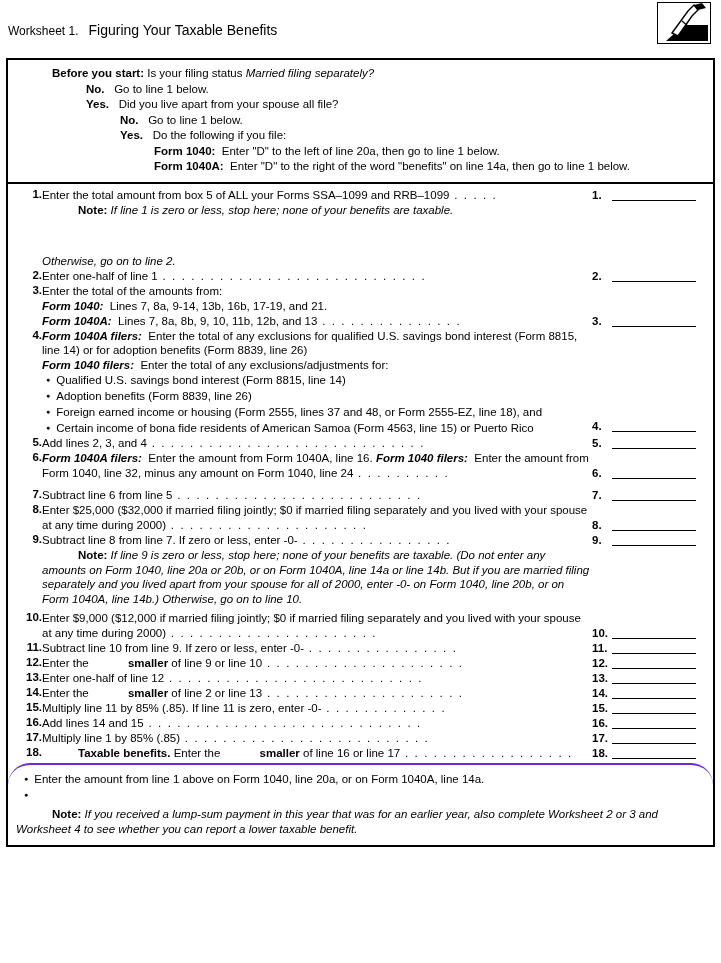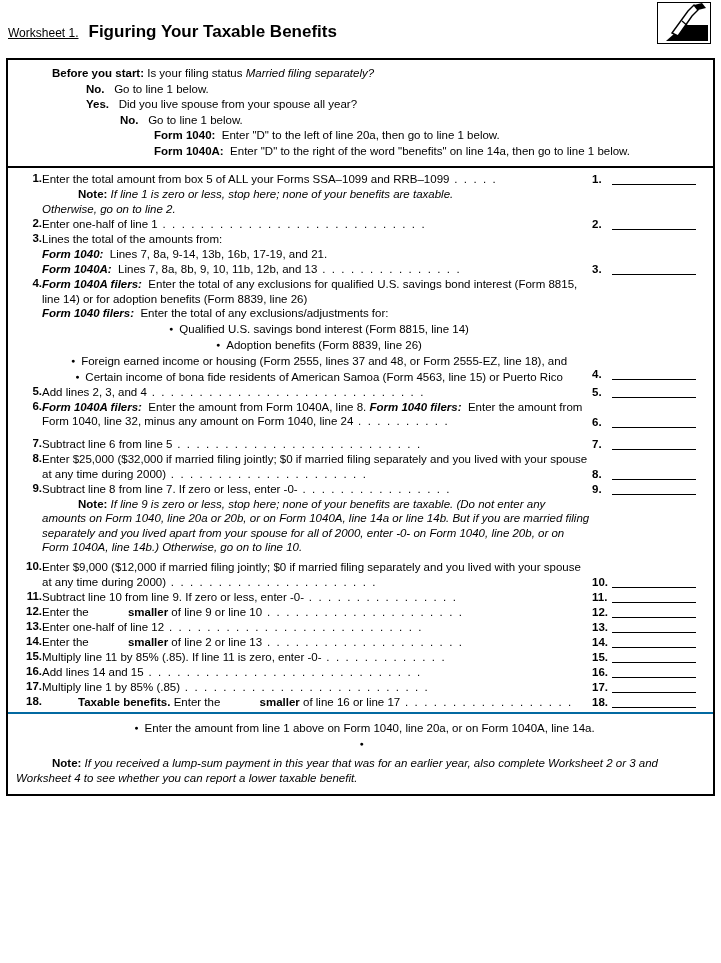--- a/index.html
+++ b/index.html
@@ -26,22 +26,22 @@
   
   .title-row {
     position: relative;
     height: 46px;
     padding: 22px 0 0 8px;
     box-sizing: border-box;
   }
   .title-text {
     font-size: 12px;
   }
-  .title-text .ws-label { font-weight: normal; text-decoration: underline; }
-  .title-text .ws-name { font-weight: bold; font-size: 17px; }
+  .title-text .ws-label { font-weight: normal; }
+  .title-text .ws-name { font-weight: normal; font-size: 14px; }
   .pen-logo {
     position: absolute;
     right: 10px;
     top: 2px;
     width: 52px;
     height: 40px;
     border: 1px solid #000;
     background: #fff;
     overflow: hidden;
   }
@@ -53,21 +53,21 @@
     width: 709px;
     border: 2px solid #000;
     box-sizing: border-box;
   }
   .before-box {
     border-bottom: 2px solid #000;
     padding: 6px 8px 7px 8px;
   }
   .before-box .ln { line-height: 15.5px; white-space: nowrap; }
   .b { font-weight: bold; padding-left: 36px; }
-  .i { font-style: italic; }
+  .i { font-style: italic; margin-top: 36px; }
   .bi { font-weight: bold; font-style: italic; }
   .ind1 { padding-left: 34px; }
   .ind2 { padding-left: 68px; }
   .ind3 { padding-left: 102px; }
 
   
   table.lines {
     width: 100%;
     border-collapse: collapse;
   }
@@ -98,34 +98,34 @@
     border-bottom: 1px solid #000;
     height: 12px;
     vertical-align: bottom;
   }
   .row { line-height: 15px; }
   .dots { letter-spacing: 1.6px; }
   .bullet-row {
     padding-left: 16px;
     text-indent: -12px;
     line-height: 15px;
-    text-align: center;
   }
   .bullet::before {
     content: "\25CF";
     font-size: 7px;
     vertical-align: 2px;
     margin-right: 6px;
   }
   .sect {
     padding: 4px 6px 2px 6px;
   }
   .footer-box {
-    border-top: 2px solid #0369a1;
+    border-top: 2px solid #6d28d9;
     padding: 6px 8px 8px 8px;
+    border-radius: 22px;
   }
   .footer-box .bullet-row { padding-left: 22px; text-indent: -14px; line-height: 16px; }
   .gap-top { margin-top: 4px; }
   .tight { line-height: 14.5px; }
 </style>
 </head>
 <body>
 
 <div class="page">
 
@@ -152,26 +152,30 @@
         <span class="b">Before you start:</span>
         <span>Is your filing status</span>
         <span class="i">Married filing separately?</span>
       </div>
       <div class="ln ind1">
         <span class="b">No.</span>
         <span>&nbsp;&nbsp;</span><span>Go to line 1 below.</span>
       </div>
       <div class="ln ind1">
         <span class="b">Yes.</span>
-        <span>&nbsp;&nbsp;</span><span>Did you live spouse from your spouse all year?</span>
+        <span>&nbsp;&nbsp;</span><span>Did you live apart from your spouse all file?</span>
       </div>
       <div class="ln ind2">
         <span class="b">No.</span>
         <span>&nbsp;&nbsp;</span><span>Go to line 1 below.</span>
       </div>
+      <div class="ln ind2">
+        <span class="b">Yes.</span>
+        <span>&nbsp;&nbsp;</span><span>Do the following if you file:</span>
+      </div>
       <div class="ln ind3">
         <span class="b">Form 1040:</span>
         <span>&nbsp;</span><span>Enter "D" to the left of line 20a, then go to line 1 below.</span>
       </div>
       <div class="ln ind3">
         <span class="b">Form 1040A:</span>
         <span>&nbsp;</span><span>Enter "D" to the right of the word "benefits" on line 14a, then go to line 1 below.</span>
       </div>
     </div>
 
@@ -204,21 +208,21 @@
             </div>
           </td>
           <td class="amt">
             <span class="amtnum">2.</span><span class="amtline"></span>
           </td>
         </tr>
 
         <tr>
           <td class="num">3.</td>
           <td class="body">
-            <div class="row">Lines the total of the amounts from:</div>
+            <div class="row">Enter the total of the amounts from:</div>
             <div class="row">
               <span class="bi">Form 1040:</span>
               <span>&nbsp;</span><span>Lines 7, 8a, 9-14, 13b, 16b, 17-19, and 21.</span>
             </div>
             <div class="row">
               <span class="bi">Form 1040A:</span>
               <span>&nbsp;</span><span>Lines 7, 8a, 8b, 9, 10, 11b, 12b, and 13</span><span class="dots"> . . . . . . . . . . . . . . .</span>
             </div>
           </td>
           <td class="amt">
@@ -267,21 +271,21 @@
           <td class="amt">
             <span class="amtnum">5.</span><span class="amtline"></span>
           </td>
         </tr>
 
         <tr>
           <td class="num">6.</td>
           <td class="body">
             <div class="row tight">
               <span class="bi">Form 1040A filers:</span>
-              <span>&nbsp;</span><span>Enter the amount from Form 1040A, line 8.</span>
+              <span>&nbsp;</span><span>Enter the amount from Form 1040A, line 16.</span>
               <span class="bi">Form 1040 filers:</span>
               <span>&nbsp;</span><span>Enter the amount from Form 1040, line 32, minus any amount on Form 1040, line 24</span><span class="dots"> . . . . . . . . . .</span>
             </div>
           </td>
           <td class="amt">
             <div style="height:15px"></div>
             <span class="amtnum">6.</span><span class="amtline"></span>
           </td>
         </tr>
 

